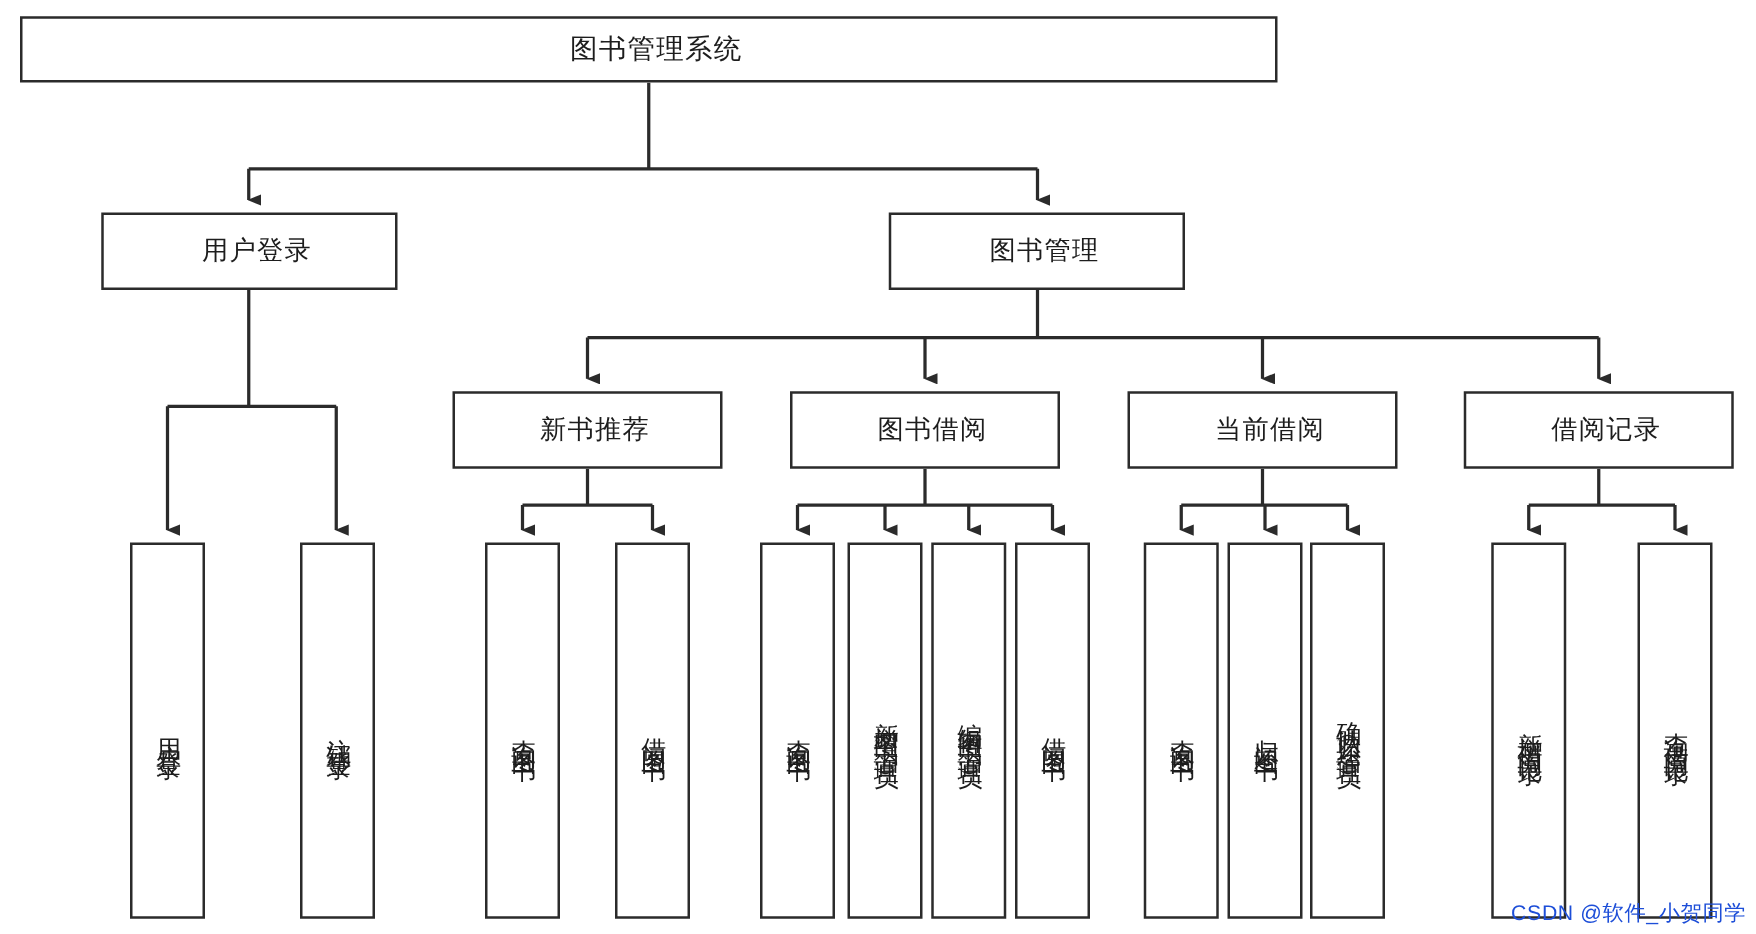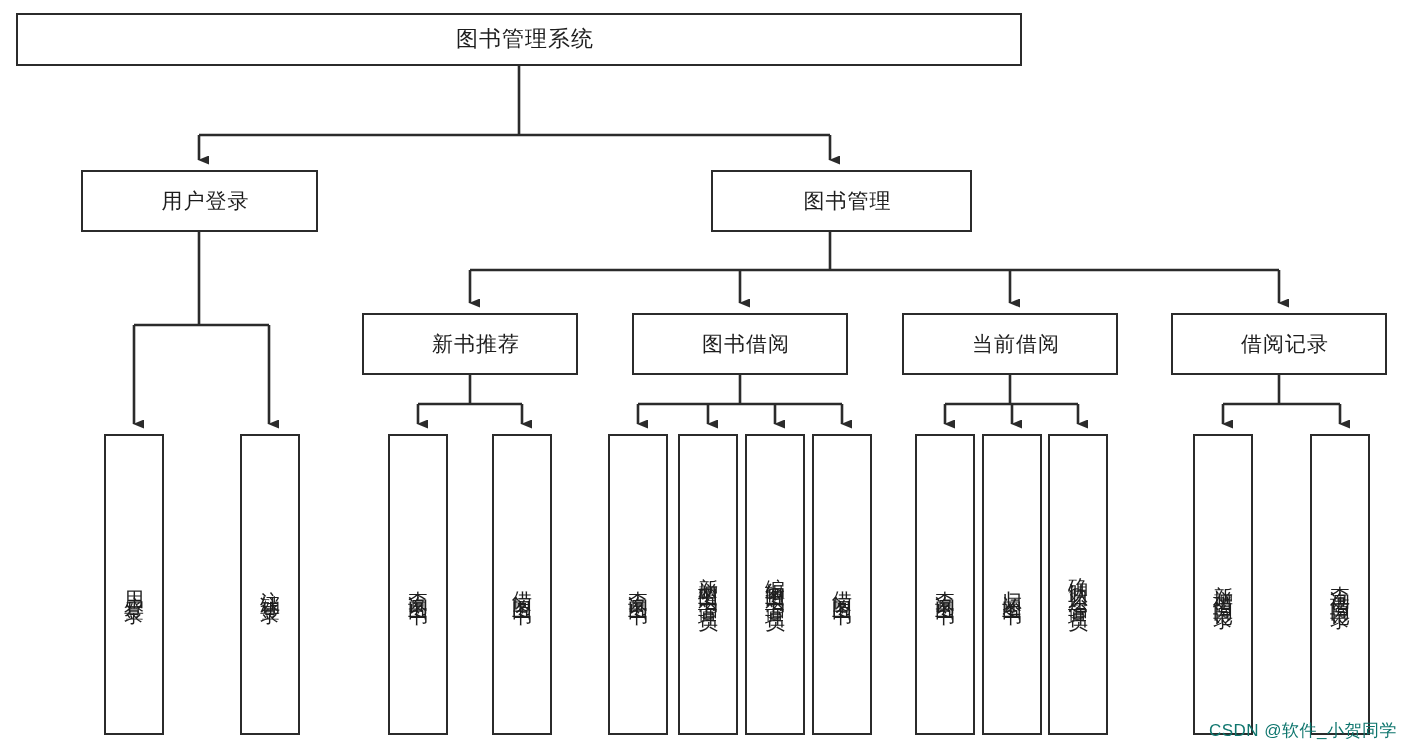--- a/index.html
+++ b/index.html
@@ -60,21 +60,21 @@
   }
   .node.vert .lbl {
     writing-mode: vertical-rl;
     text-orientation: upright;
   }
   .watermark {
     position: absolute;
     right: 8px;
     bottom: 5px;
     font-size: 17px;
-    color: #0f766e;
+    color: #1d4ed8;
     letter-spacing: 0.5px;
     white-space: nowrap;
     user-select: none;
     margin-top: 12px;
   }
 </style>
 </head>
 <body>
 
 <div id="canvas">
@@ -127,21 +127,21 @@
     <path d="M1340,404 L1340,424" stroke="#2b2b2b" stroke-width="2.6" fill="none" marker-end="url(#arrow)"></path>
   </svg>
 
   <div class="node horiz root" style="left:16px; top:13px; width:1006px; height:53px;">
     <span class="lbl">图书管理系统</span>
   </div>
 
   <div class="node horiz" style="left:81px; top:170px; width:237px; height:62px;">
     <span class="lbl">用户登录</span>
   </div>
-  <div class="node horiz" style="left:711px; top:170px; width:261px; height:62px;">
+  <div class="node horiz" style="left:711px; top:170px; width:237px; height:62px;">
     <span class="lbl">图书管理</span>
   </div>
 
   <div class="node horiz" style="left:632px; top:313px; width:216px; height:62px;">
     <span class="lbl">图书借阅</span>
   </div>
   <div class="node horiz" style="left:362px; top:313px; width:216px; height:62px;">
     <span class="lbl">新书推荐</span>
   </div>
   <div class="node horiz" style="left:1171px; top:313px; width:216px; height:62px;">

